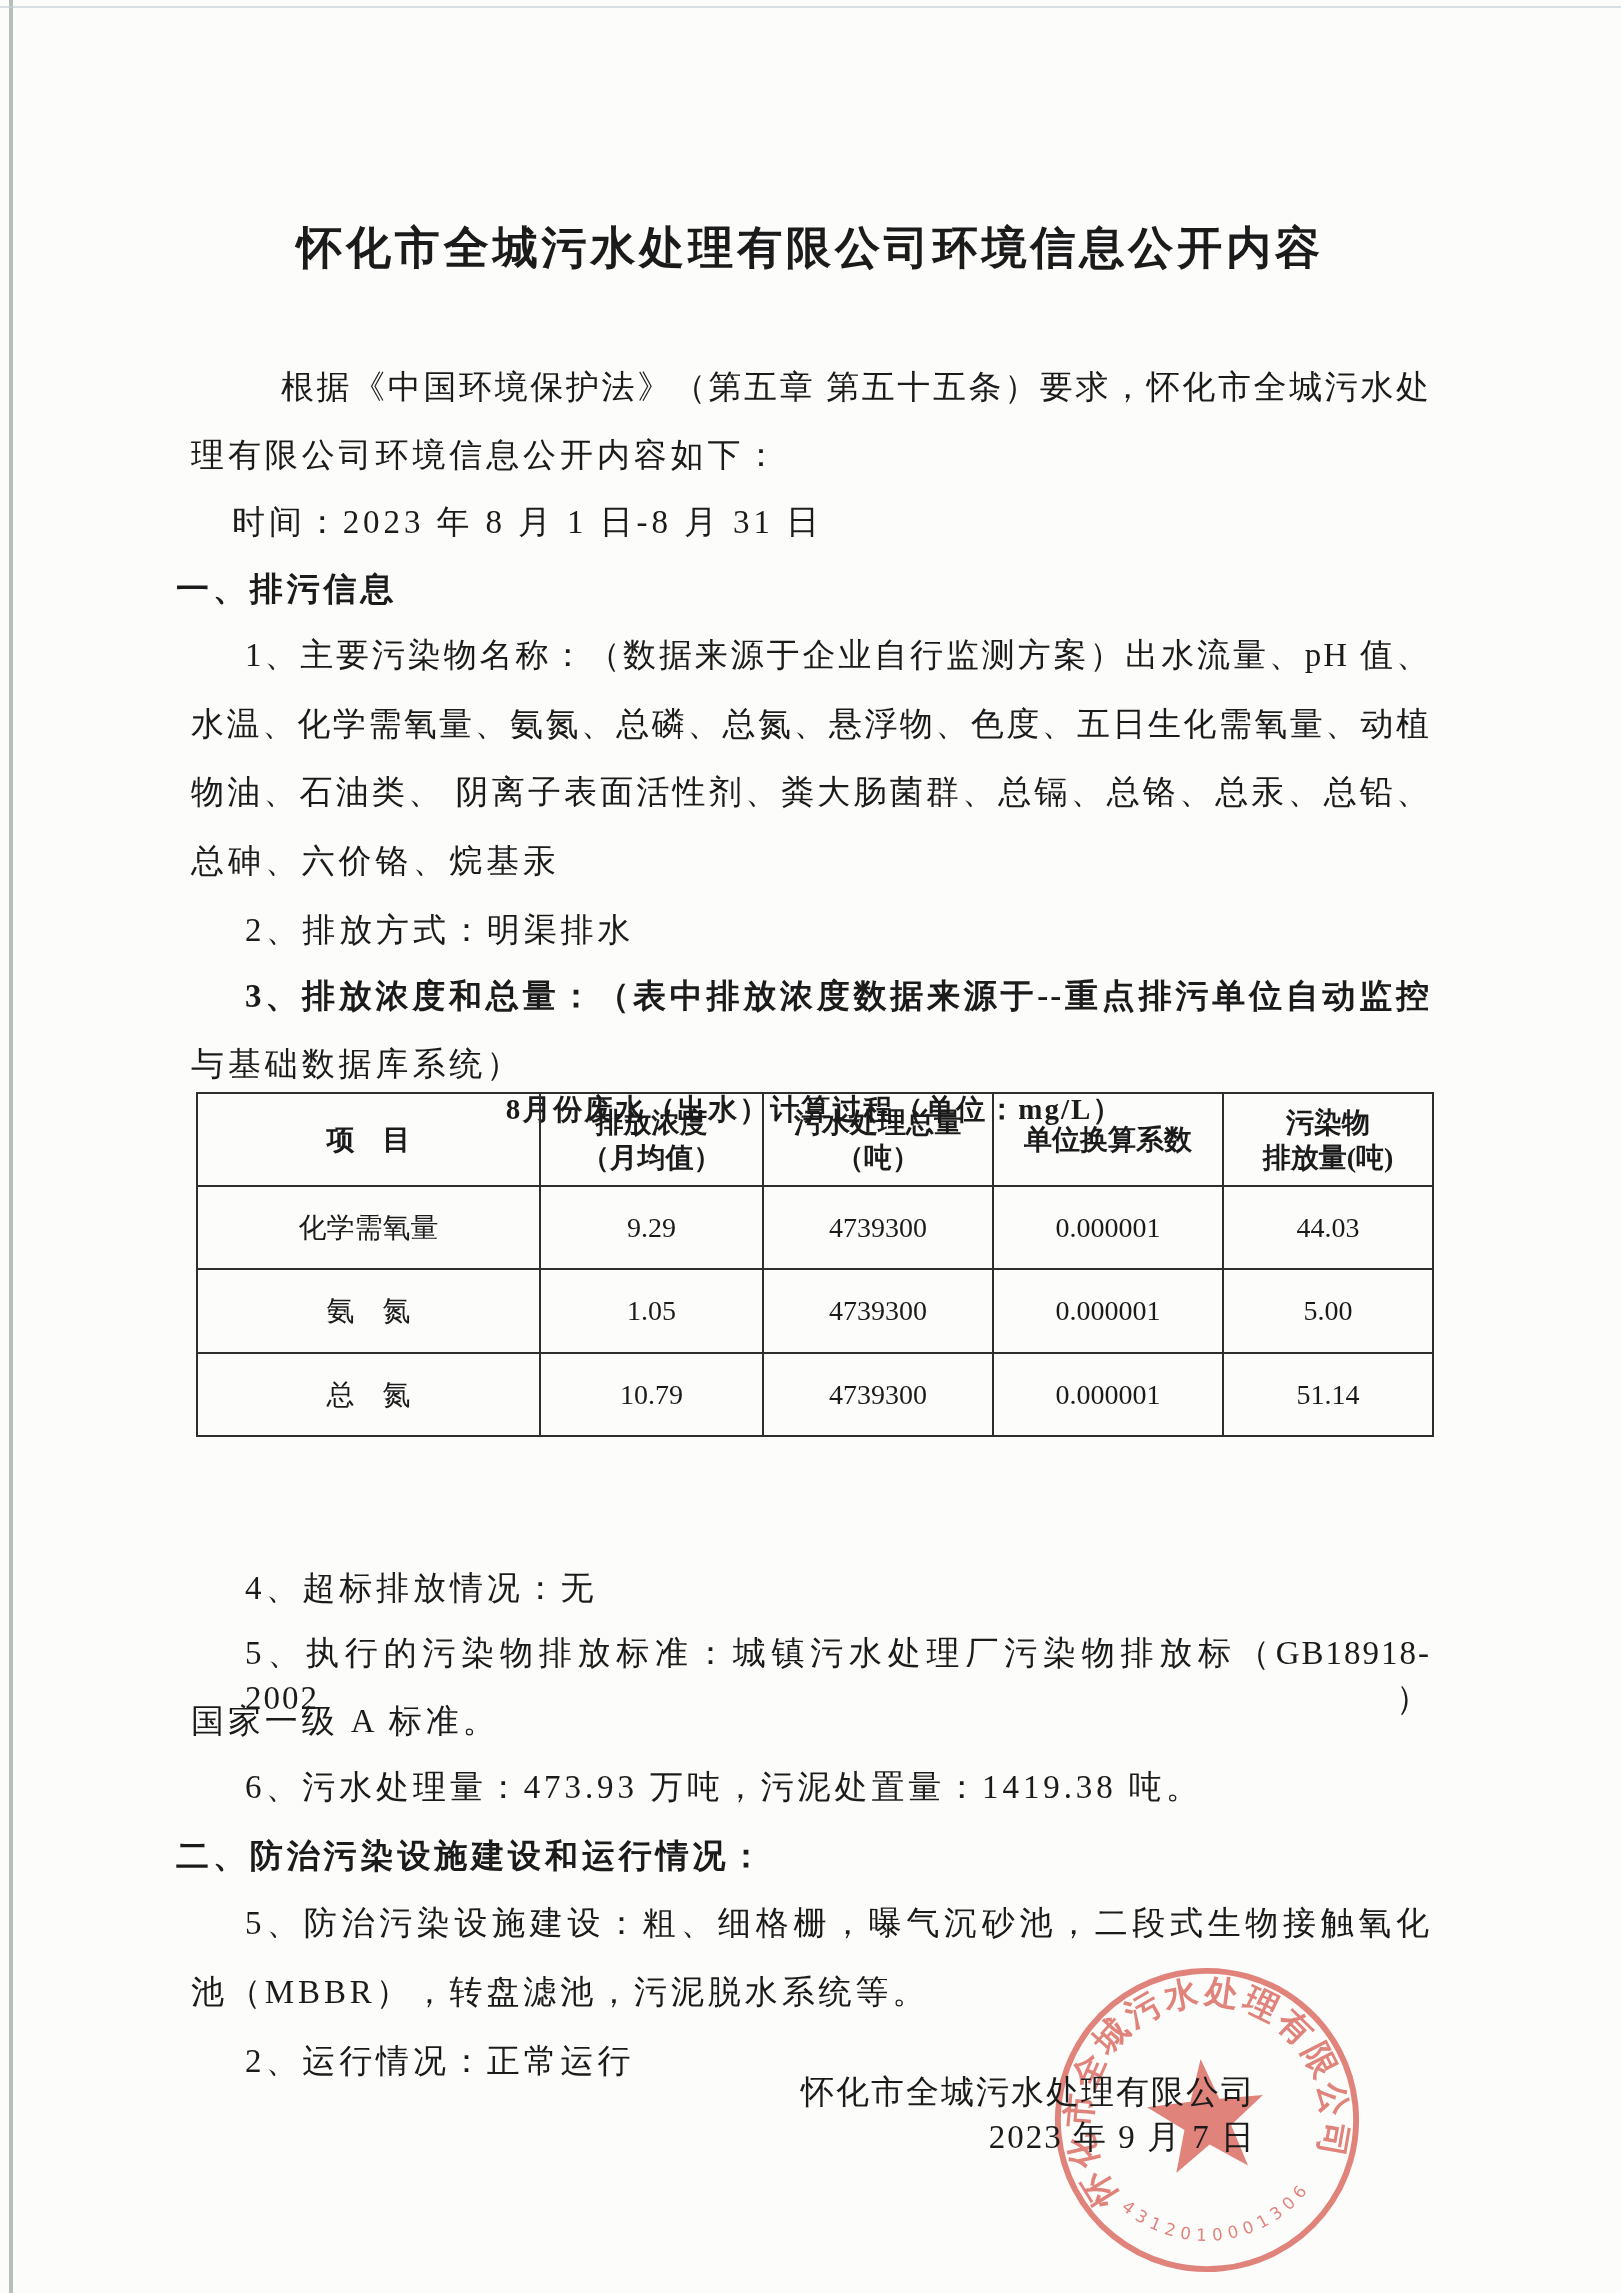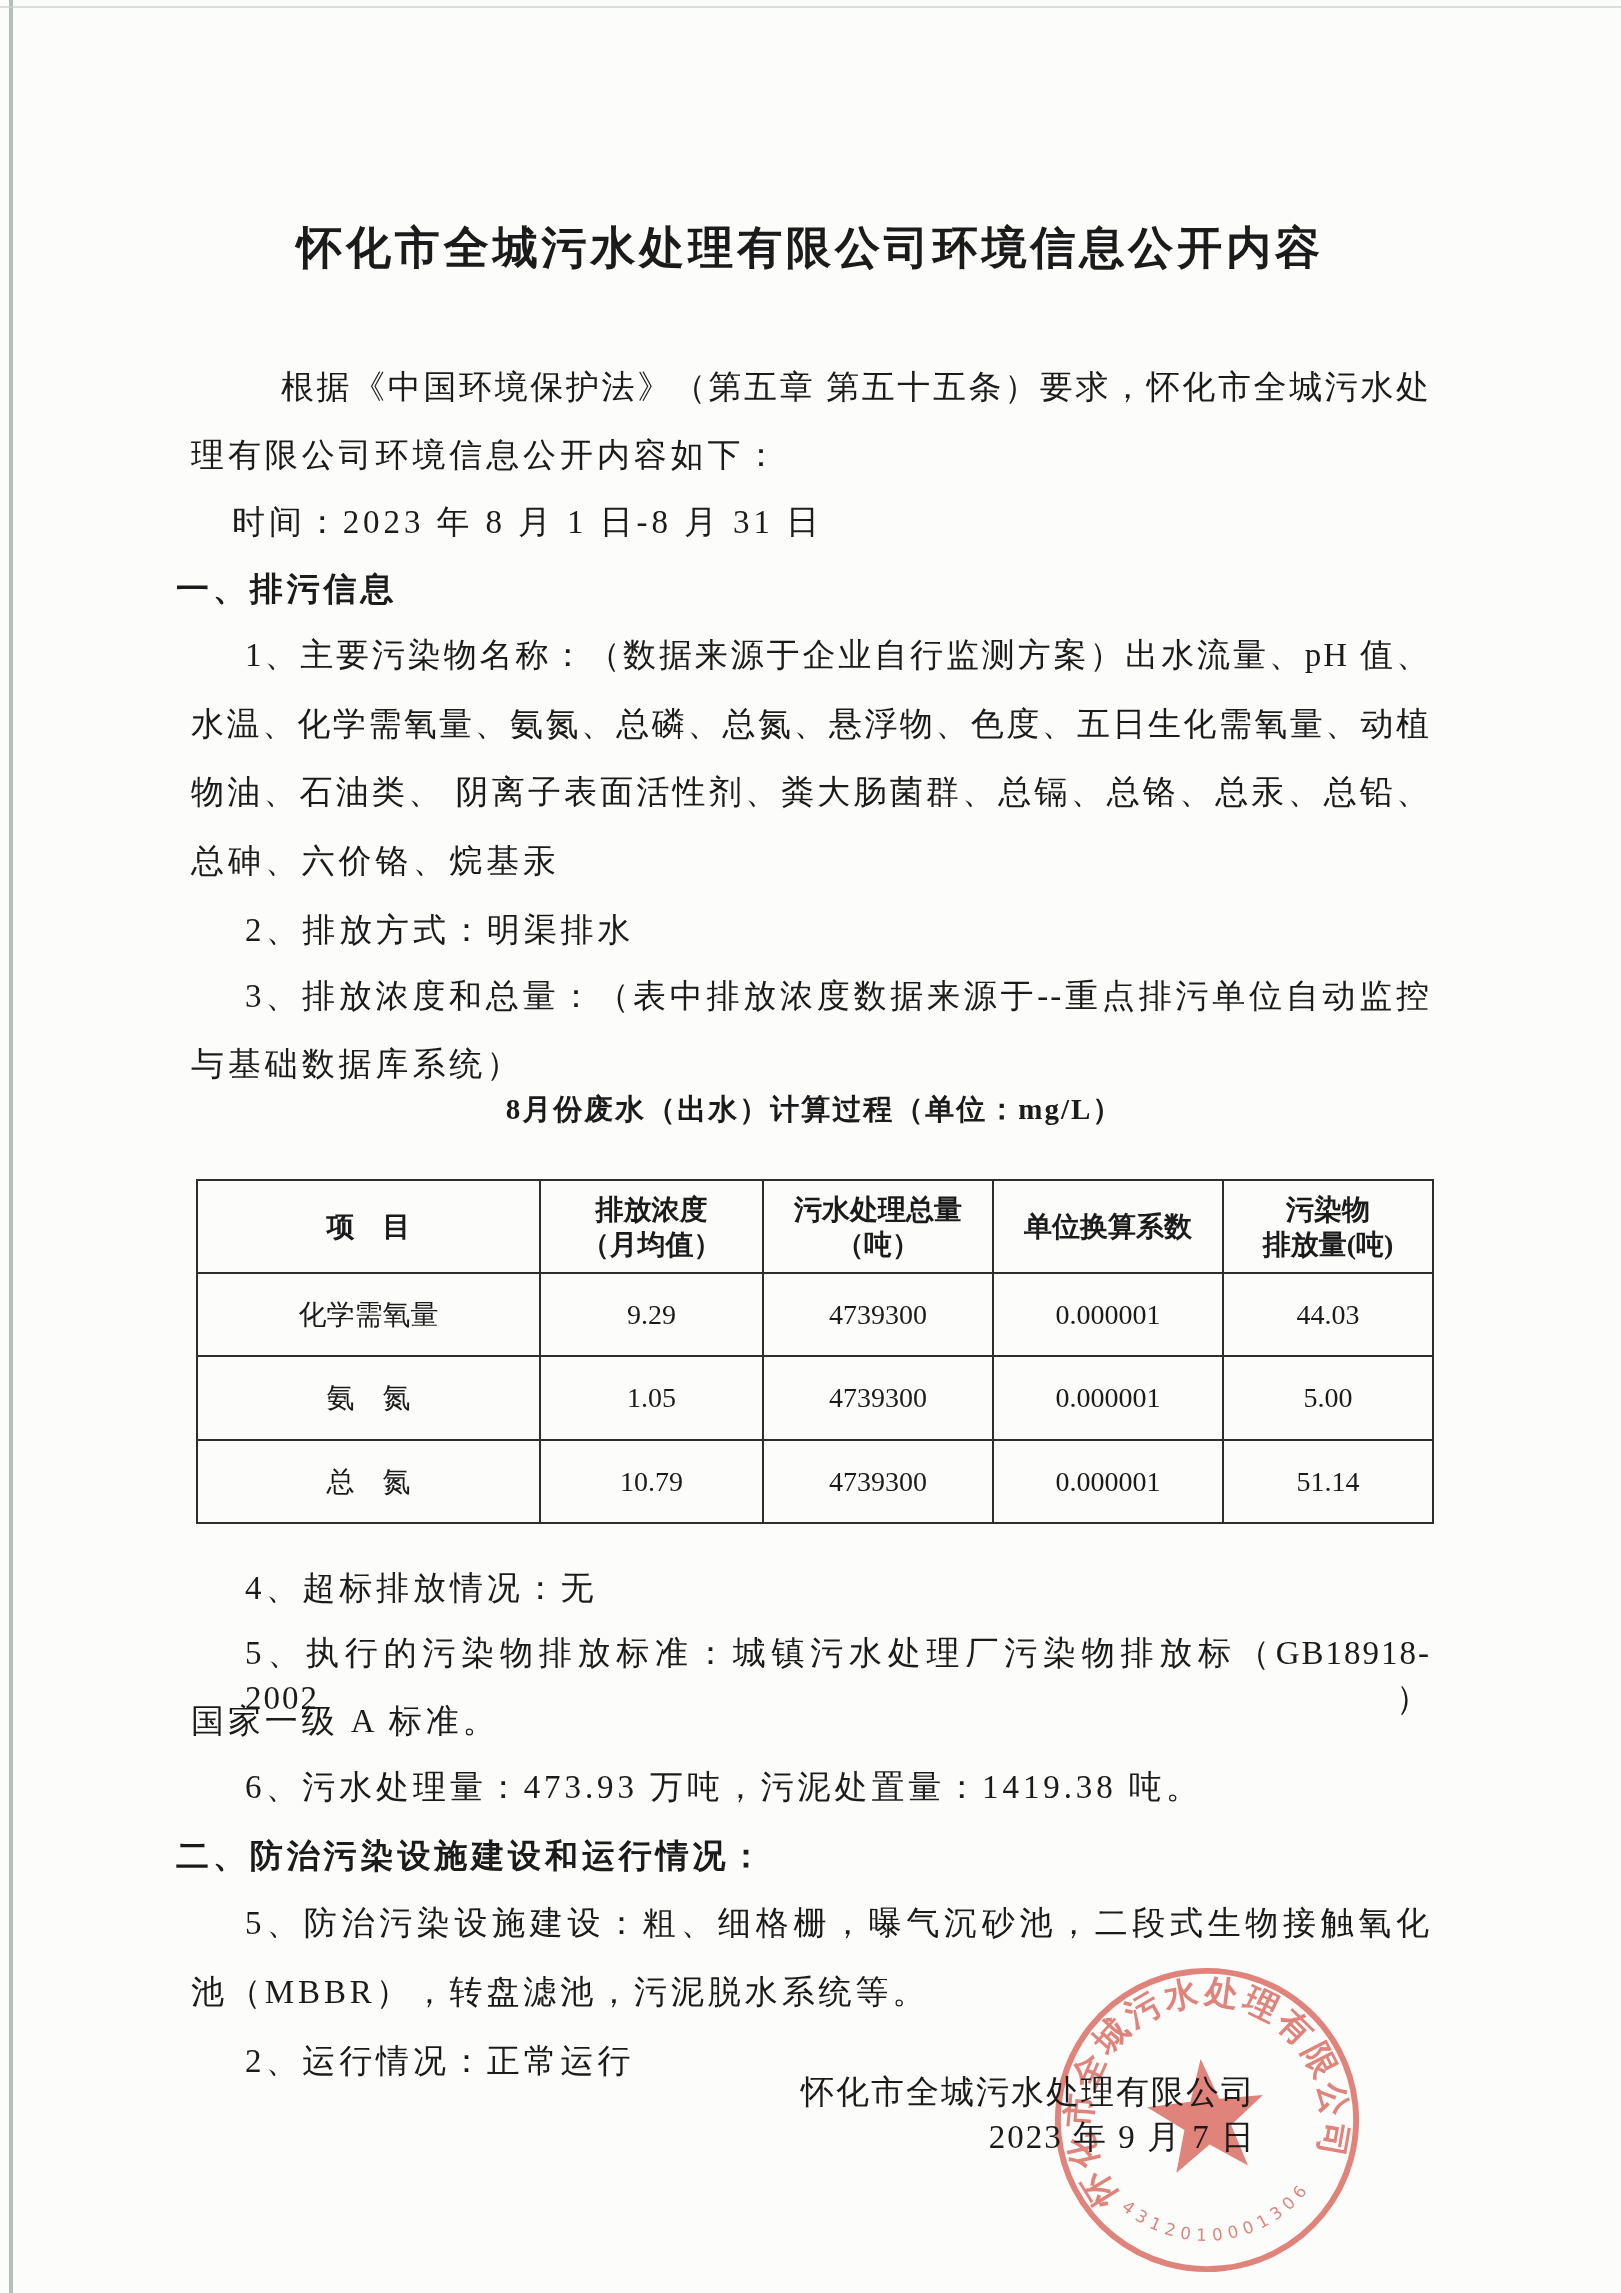--- a/index.html
+++ b/index.html
@@ -18,21 +18,21 @@
     text-align:center;font-size:45px;font-weight:bold;letter-spacing:3.9px;
   }
   .line{position:absolute;font-size:33px;letter-spacing:3.9px;white-space:nowrap;}
   .line.j{white-space:normal;text-align:justify;text-align-last:justify;letter-spacing:2px;}
   .line.b{font-weight:bold;}
   .tbl-caption{
     position:absolute;top:1090px;left:196px;width:1237px;
     text-align:center;font-size:29px;font-weight:bold;letter-spacing:2px;
   }
   table.data{
-    position:absolute;top:1179px;left:196px;
+    position:absolute;top:1092px;left:196px;
     width:1237px;height:345px;
     border-collapse:collapse;table-layout:fixed;
     font-size:28px;
     padding-left:48px;
   }
   table.data th,table.data td{
     border:2px solid #2e2e2e;
     text-align:center;vertical-align:middle;
     white-space:pre-line;line-height:1.25;
     padding:0;
@@ -86,21 +86,21 @@
 
     <div class="line j" style="top:365px;left:281px;width:1150px;">根据《中国环境保护法》（第五章 第五十五条）要求，怀化市全城污水处</div>
     <div class="line" style="top:433px;left:191px;">理有限公司环境信息公开内容如下：</div>
     <div class="line" style="top:500px;left:232px;">时间：2023 年 8 月 1 日-8 月 31 日</div>
     <div class="line b" style="top:567px;left:176px;">一、排污信息</div>
     <div class="line j" style="top:633px;left:245px;width:1186px;">1、主要污染物名称：（数据来源于企业自行监测方案）出水流量、pH 值、</div>
     <div class="line j" style="top:702px;left:191px;width:1240px;">水温、化学需氧量、氨氮、总磷、总氮、悬浮物、色度、五日生化需氧量、动植</div>
     <div class="line j" style="top:770px;left:191px;width:1240px;">物油、石油类、 阴离子表面活性剂、粪大肠菌群、总镉、总铬、总汞、总铅、</div>
     <div class="line" style="top:839px;left:191px;">总砷、六价铬、烷基汞</div>
     <div class="line" style="top:908px;left:245px;">2、排放方式：明渠排水</div>
-    <div class="line j" style="top:974px;left:245px;width:1186px;">3、排放浓度和总量：（表中排放浓度数据来源于--重点排污单位自动监控</div>
+    <div class="line j" style="top:974px;left:245px;width:1186px;font-weight:bold;">3、排放浓度和总量：（表中排放浓度数据来源于--重点排污单位自动监控</div>
     <div class="line" style="top:1042px;left:191px;">与基础数据库系统）</div>
 
     <div class="tbl-caption">8月份废水（出水）计算过程（单位：mg/L）</div>
 
     <table class="data">
       <colgroup>
         <col style="width:343px">
           <col style="width:223px">
           <col style="width:230px">
           <col style="width:230px">

